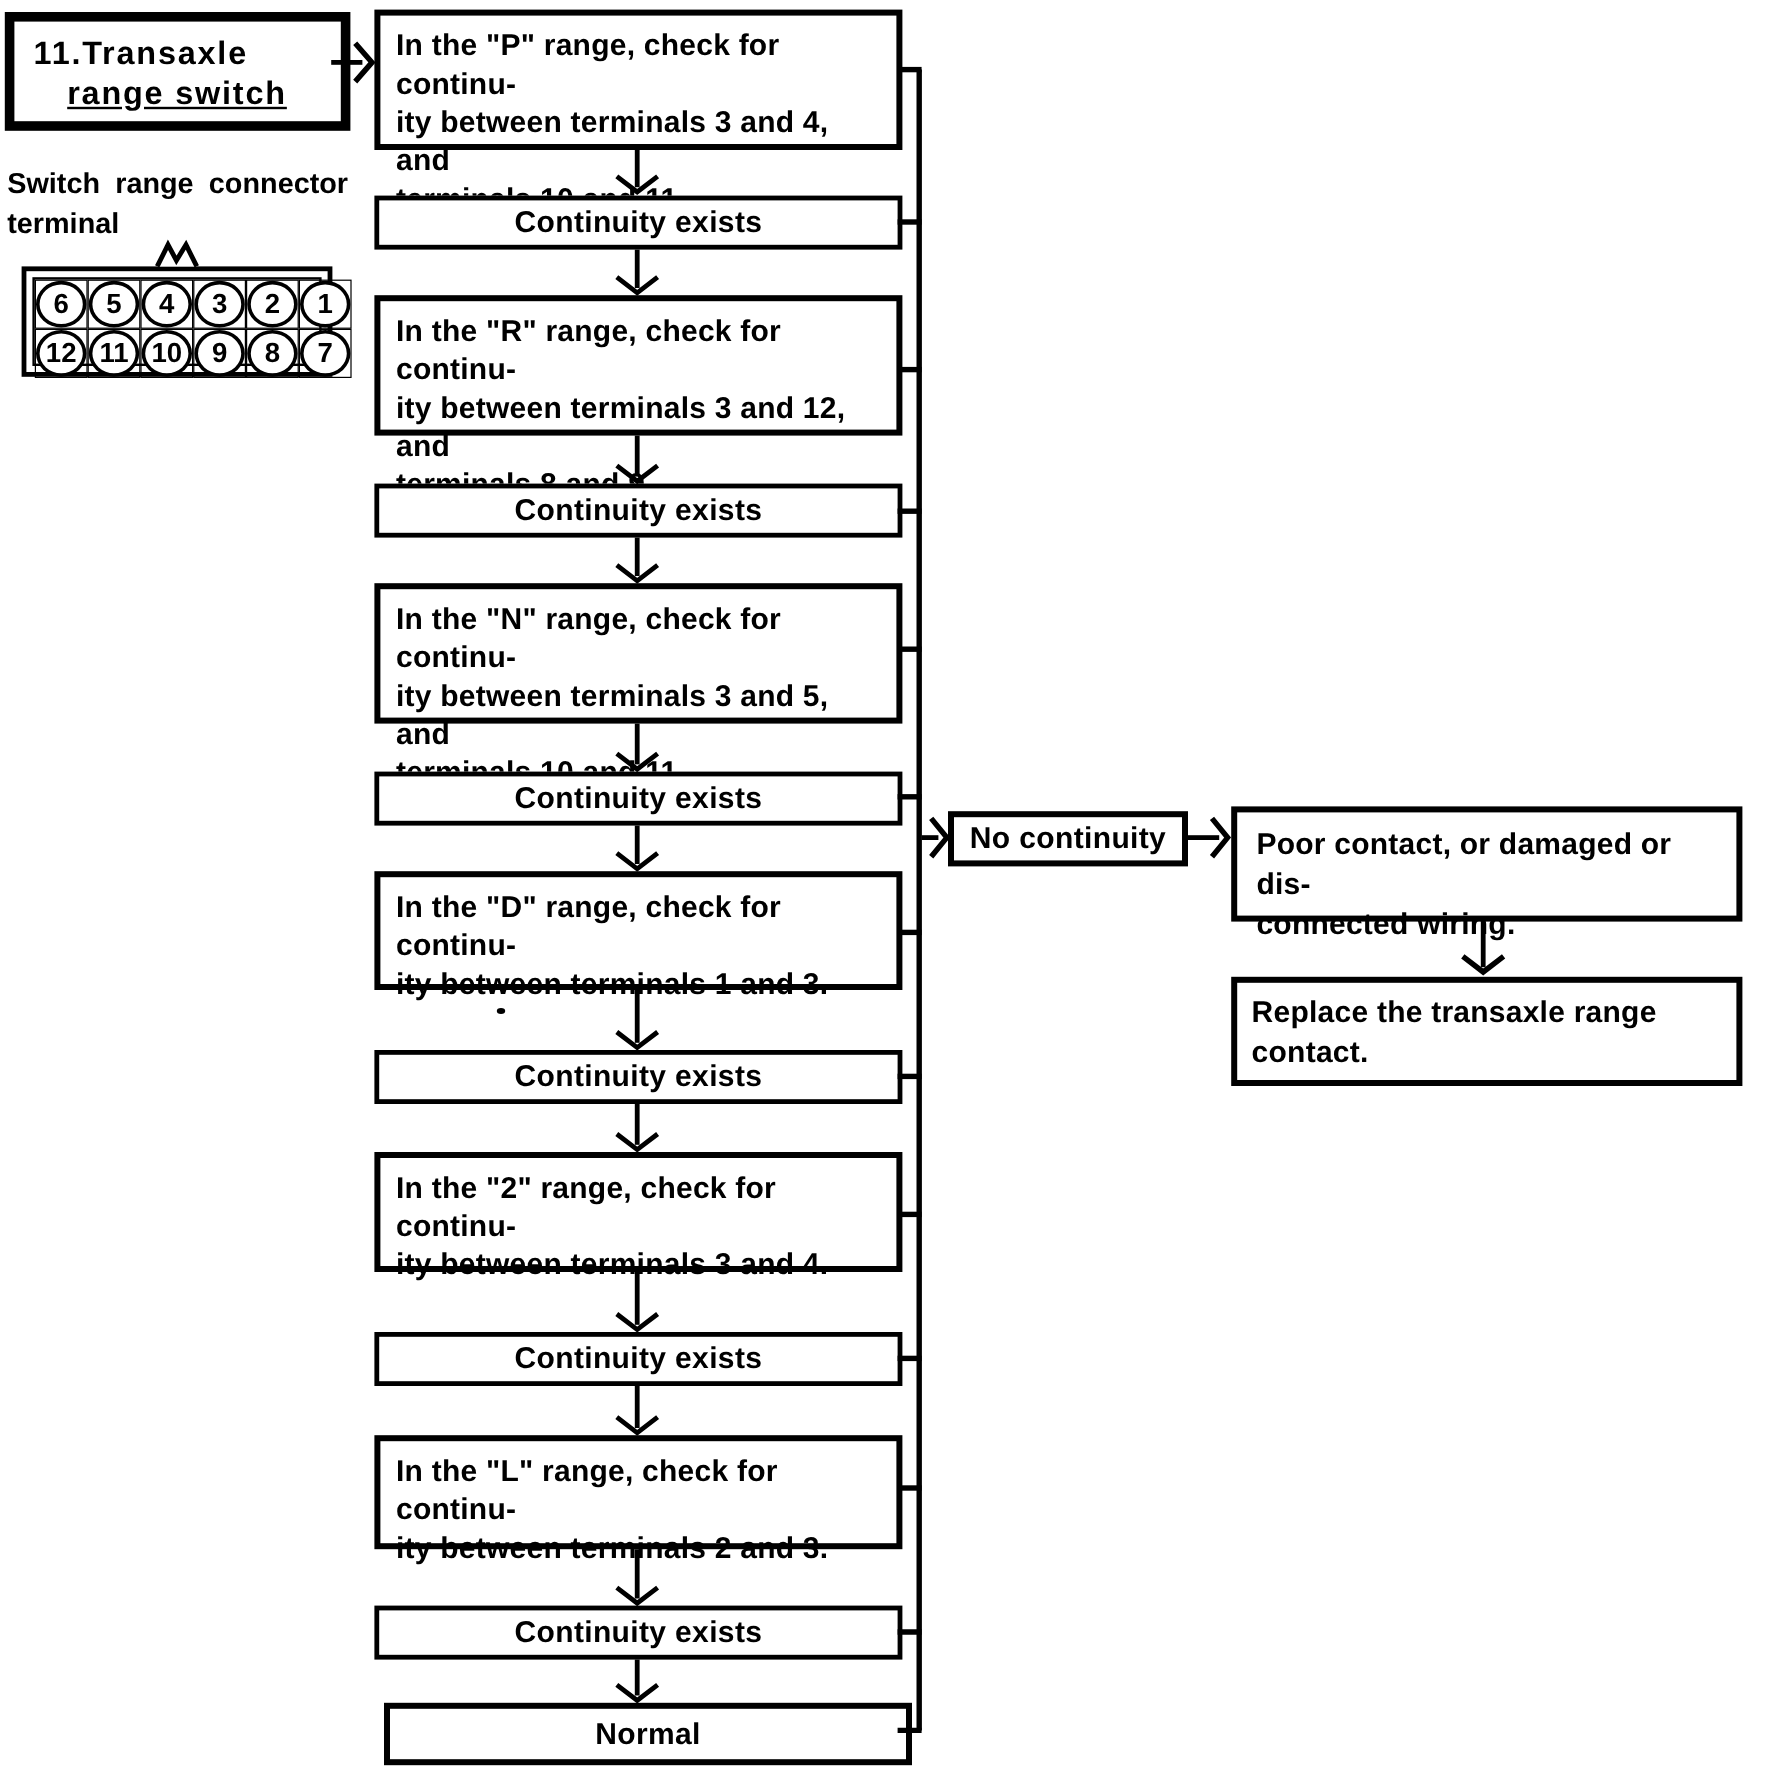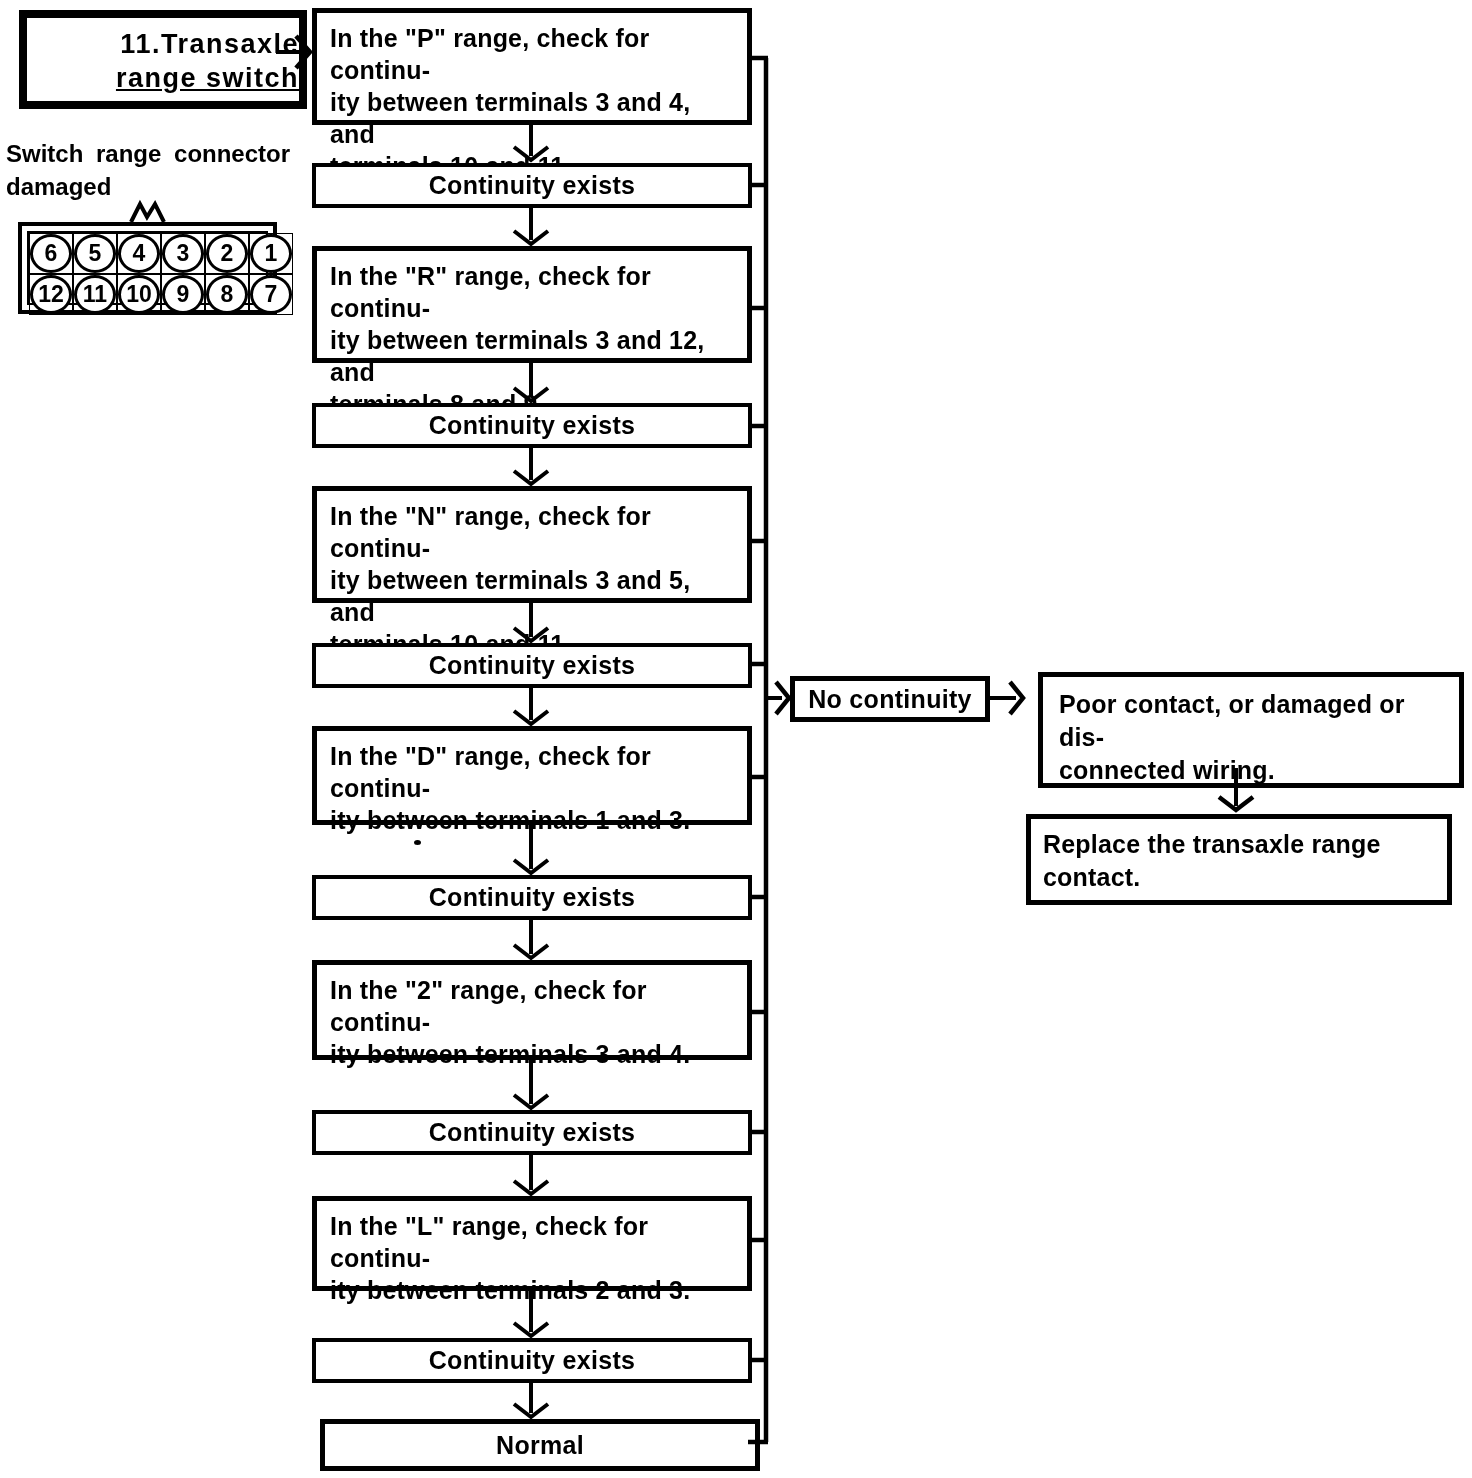--- a/index.html
+++ b/index.html
@@ -90,28 +90,28 @@
     </g>
 
     <g>
       <line x1="1236" y1="768" x2="1236" y2="806"></line>
       <path d="M1219 797 L1236 810 L1253 797" stroke-width="4.5"></path>
     </g>
 
     <path d="M131 222 L140 204 L147 217 L155 204 L164 222" fill="#ffffff" stroke-width="4"></path>
   </svg>
 
-  <div class="box titlebox" style="left:19px;top:10px;width:288px;height:99px;text-align:right;">
+  <div class="box titlebox" style="left:4px;top:10px;width:288px;height:99px;">
     <div class="l1">11.Transaxle</div>
     <div class="l2">range switch</div>
   </div>
 
   <div class="connlabel">
     <div>Switch range connector</div>
-    <div>damaged</div>
+    <div>terminal</div>
   </div>
 
   <div class="connector">
     <div class="conn-inner">
       <div class="cell">
           <span class="circ">6</span>
         </div>
       <div class="cell">
           <span class="circ">5</span>
         </div>
@@ -206,21 +206,21 @@
   </div>
 
   <div class="box result" style="left:320px;top:1419px;width:440px;height:52px;border-width:5px;">
     <span>Normal</span>
   </div>
 
   <div class="box result" style="left:790px;top:676px;width:200px;height:46px;border-width:5px;">
     <span>No continuity</span>
   </div>
 
-  <div class="box outcome-left" style="left:1026px;top:672px;width:426px;height:116px;margin-left:12px;">
+  <div class="box outcome-left" style="left:1026px;top:672px;width:426px;height:96px;">
     <div>Poor contact, or damaged or dis-</div>
     <div>connected wiring.</div>
   </div>
 
   <div class="box outcome-center" style="left:1026px;top:814px;width:426px;height:91px;">
     <div>Replace the transaxle range</div>
     <div>contact.</div>
   </div>
 
   <div class="artifact-dot"></div>

